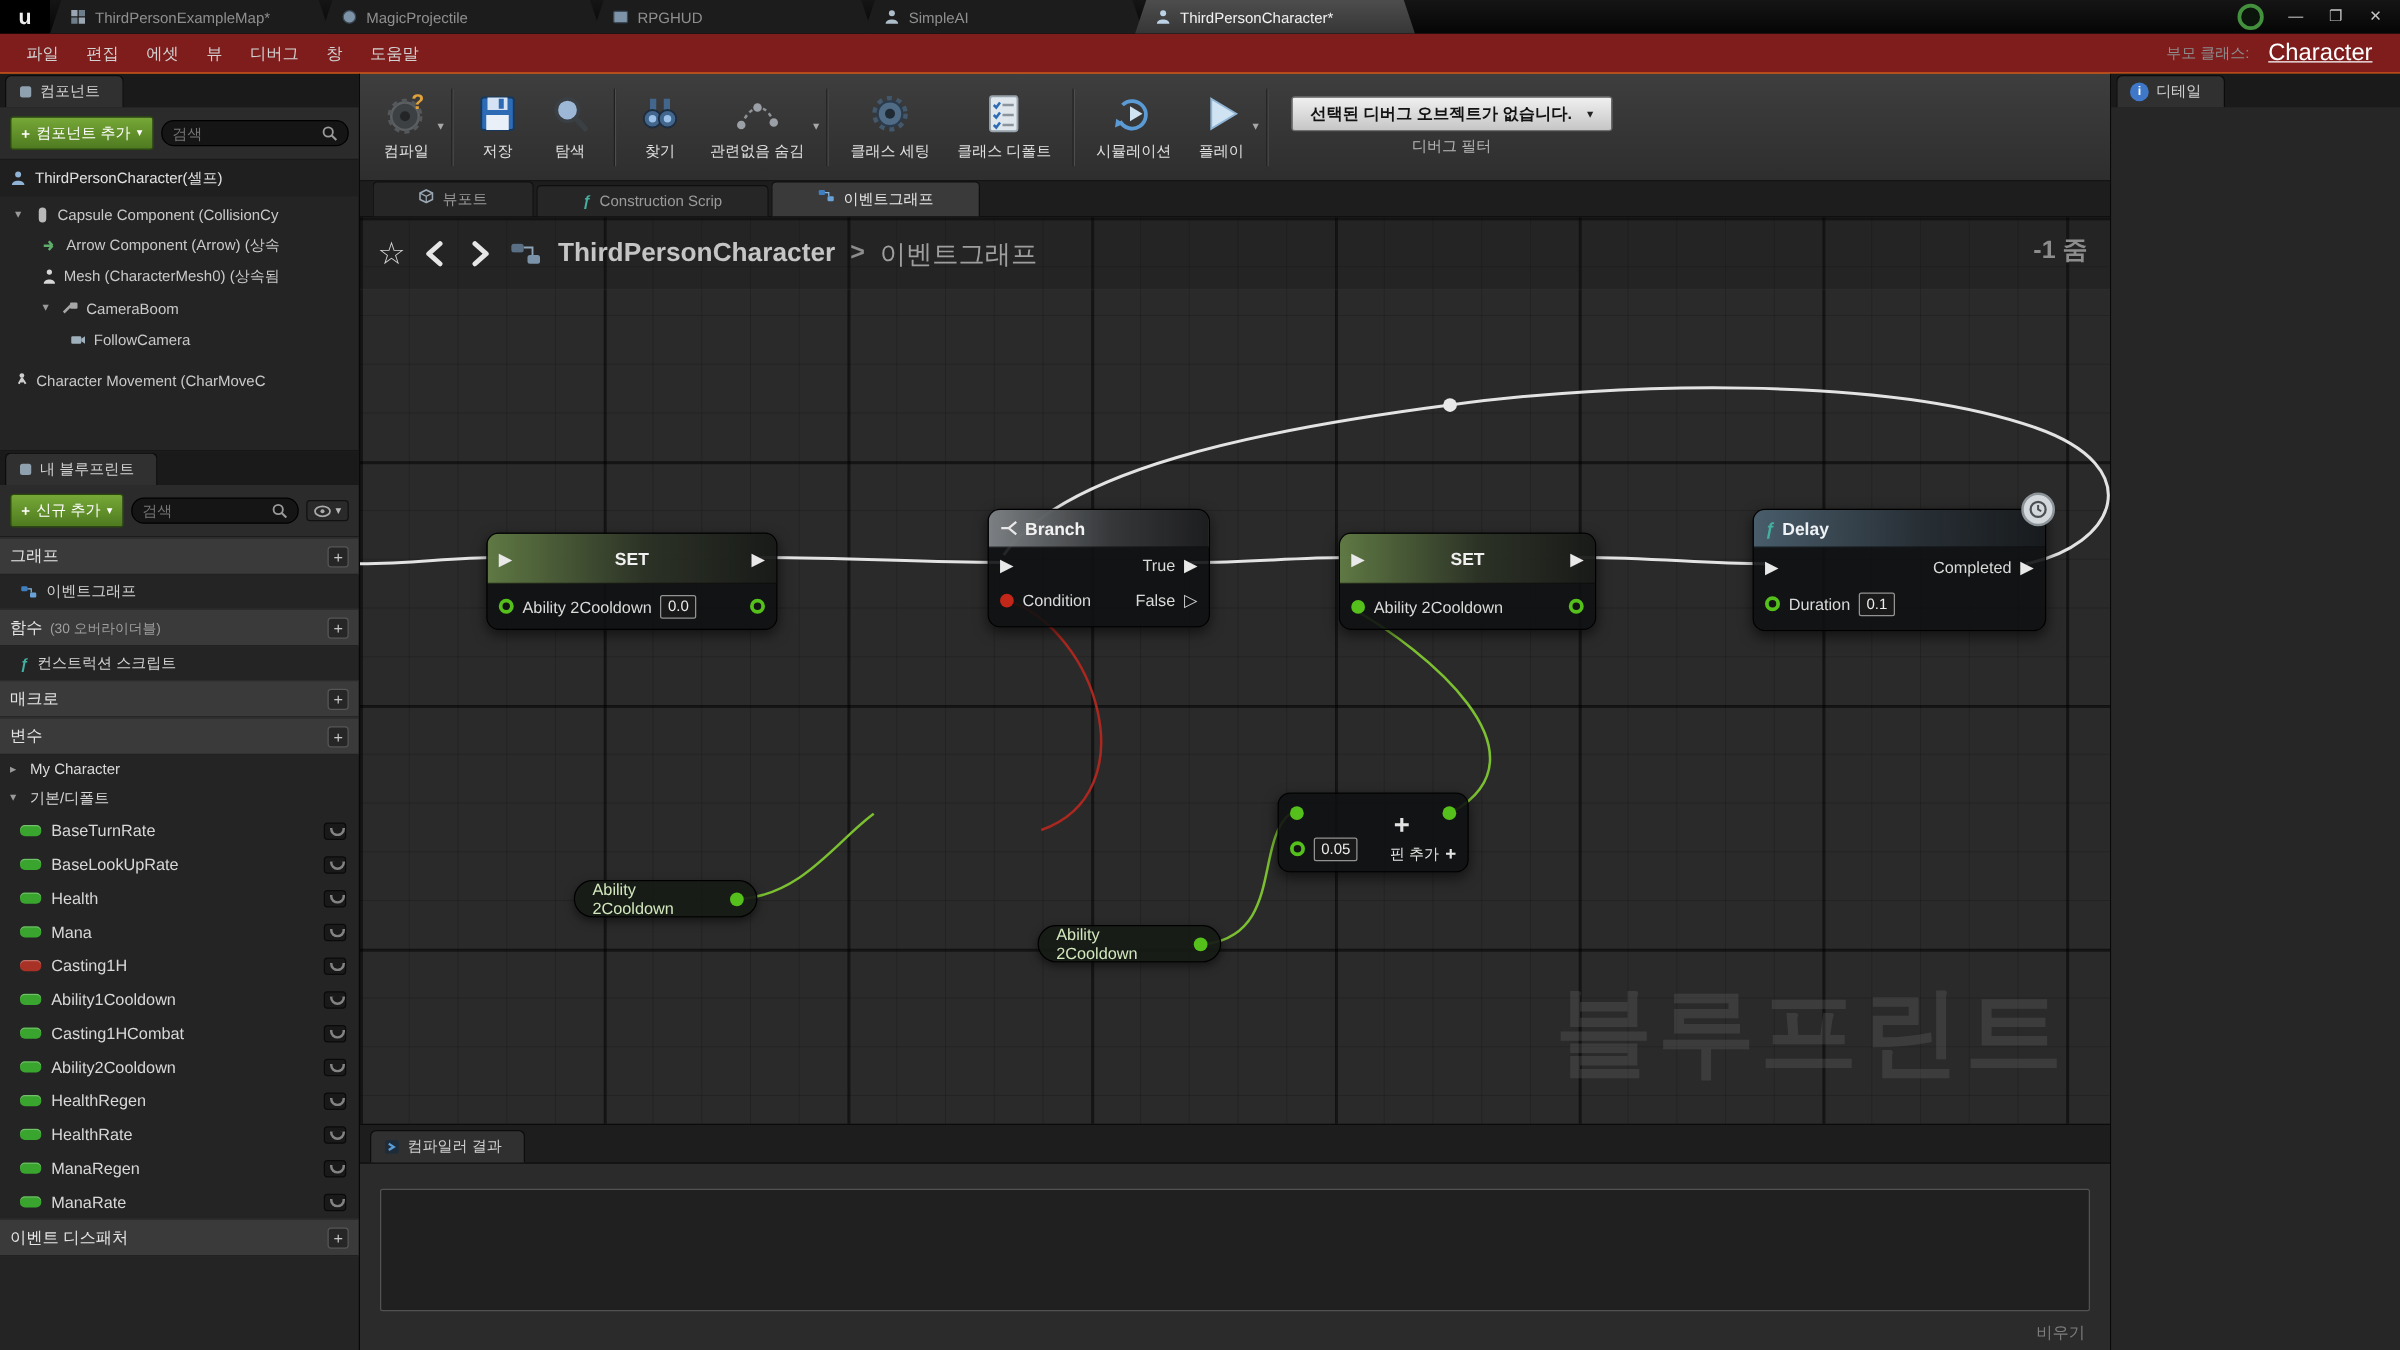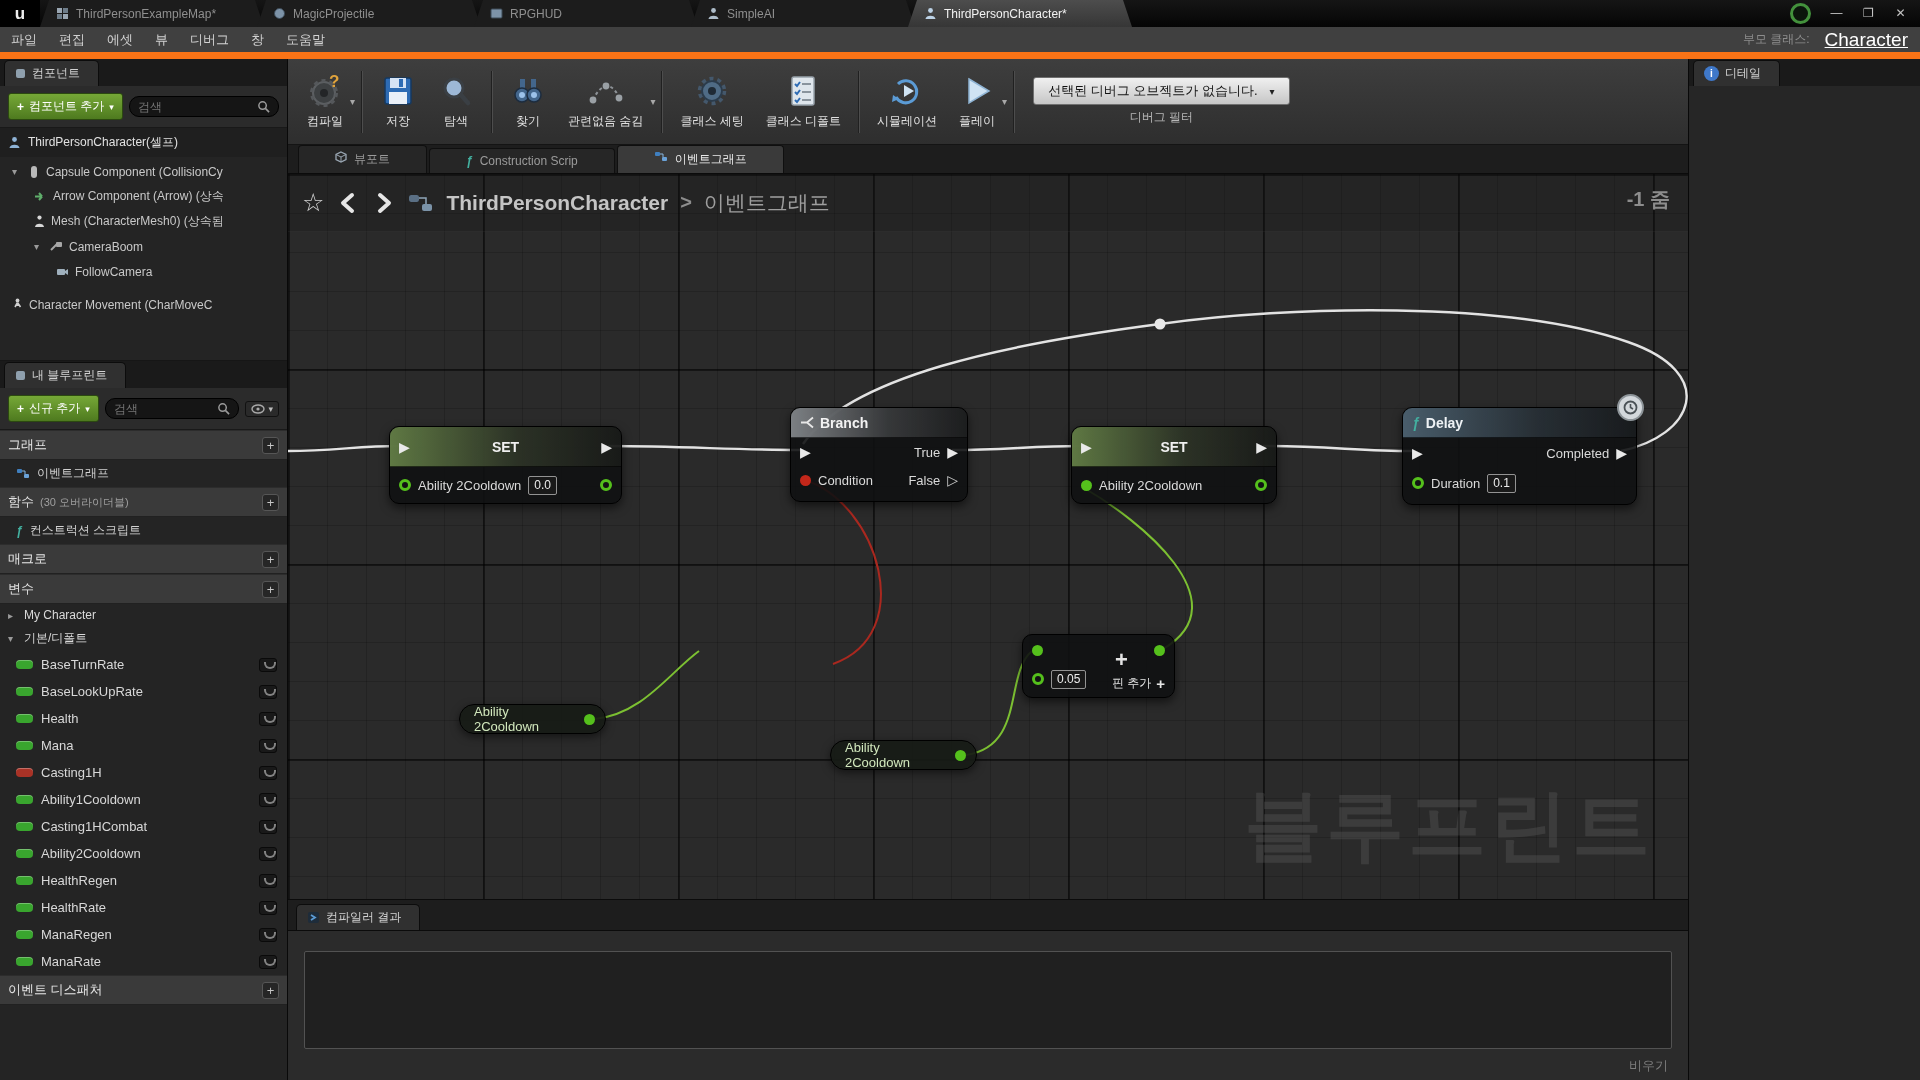--- a/index.html
+++ b/index.html
@@ -11,41 +11,41 @@
 .titlebar{height:27px;background:linear-gradient(#151515,#050505);display:flex;align-items:stretch}
 .ue-logo{width:40px;display:flex;align-items:center;justify-content:center;background:#000;color:#ededed;font-weight:bold;font-size:17px}
 .doc-tab{width:224px;display:flex;align-items:center;gap:7px;padding:0 16px;font-size:12px;color:#8f8f8f;background:#1c1c1c;clip-path:polygon(9px 0,calc(100% - 9px) 0,100% 100%,0 100%);margin-right:-7px;white-space:nowrap;overflow:hidden}
 .doc-tab.active{background:linear-gradient(#4d4d4d,#363636);color:#f2f2f2;z-index:2}
 .doc-tab svg{flex:0 0 auto}
 .win-controls{margin-left:auto;display:flex;align-items:center;gap:3px;padding-right:5px}
 .ue-roundlogo{width:21px;height:21px;border-radius:50%;border:3px solid #43913c;background:#0b150b;margin-right:8px}
 .win-btn{width:29px;height:21px;text-align:center;line-height:21px;color:#c4c4c4;font-size:12px}
 
 
-.menubar{height:32px;background:#404040;display:flex;align-items:center;padding:0 0;border-bottom:7px solid #f97316}
+.menubar{height:32px;background:#7f1d1d;display:flex;align-items:center;padding:0 10px;border-bottom:1px solid #f97316}
 .menu-item{padding:5px 11px;color:#d2d2d2;font-size:13px}
 .parent-class{margin-left:auto;display:flex;gap:15px;align-items:center;padding-right:12px}
 .parent-class .lbl{color:#8e8e8e;font-size:12px}
 .parent-class .val{color:#fff;text-decoration:underline;font-size:19px}
 
 
 .workspace{flex:1;display:flex;min-height:0}
 .left-panel{width:288px;background:#242424;border-right:1px solid #090909;display:flex;flex-direction:column}
 .right-panel{width:232px;background:#232323;border-left:1px solid #090909;display:flex;flex-direction:column}
 .center{flex:1;display:flex;flex-direction:column;min-width:0}
 
 
 .toolbar{height:86px;background:linear-gradient(#3e3e3e,#2e2e2e);border-bottom:1px solid #141414;display:flex;align-items:center;padding:0 8px}
 .tbtn{display:flex;flex-direction:column;align-items:center;justify-content:center;gap:4px;padding:4px 11px;color:#e0e0e0;font-size:12px;white-space:nowrap}
 .tbtn svg{display:block}
 .tbtn-wrap{display:flex;align-items:center}
 .tb-caret{color:#a8a8a8;font-size:10px;margin-left:-4px}
 .tb-sep{width:2px;height:62px;background:#202020;border-right:1px solid #4d4d4d;margin:0 6px}
 .debug-area{display:flex;flex-direction:column;align-items:center;gap:4px;margin-left:12px}
-.debug-drop{background:linear-gradient(#f0f0f0,#c6c6c6);color:#121212;border:1px solid #6f6f6f;border-radius:3px;padding:4px 14px;font-size:13px;display:flex;gap:12px;align-items:center;font-weight:normal}
+.debug-drop{background:linear-gradient(#f0f0f0,#c6c6c6);color:#121212;border:1px solid #6f6f6f;border-radius:3px;padding:4px 14px;font-size:13px;display:flex;gap:12px;align-items:center;font-weight:bold}
 .debug-drop .dc{font-size:10px;color:#222}
 .debug-filter{color:#b8b8b8;font-size:12px}
 
 
 .panel-tabbar{height:27px;background:#1a1a1a;display:flex;align-items:flex-end;padding-left:4px;flex:0 0 auto}
 .panel-tab{background:#303030;border:1px solid #0c0c0c;border-bottom:none;border-radius:5px 5px 0 0;padding:4px 18px 4px 10px;font-size:12px;color:#d2d2d2;display:flex;align-items:center;gap:6px}
 .panel-controls{display:flex;align-items:center;gap:6px;padding:7px 8px;background:#2b2b2b;border-bottom:1px solid #191919}
 .green-btn{display:flex;align-items:center;gap:5px;background:linear-gradient(#76a837,#4e7a1f);border:1px solid #2c4a10;border-radius:3px;color:#fff;font-size:12px;padding:4px 8px;white-space:nowrap}
 .green-btn .gplus{font-weight:bold}
 .green-btn .gcaret{font-size:9px}

